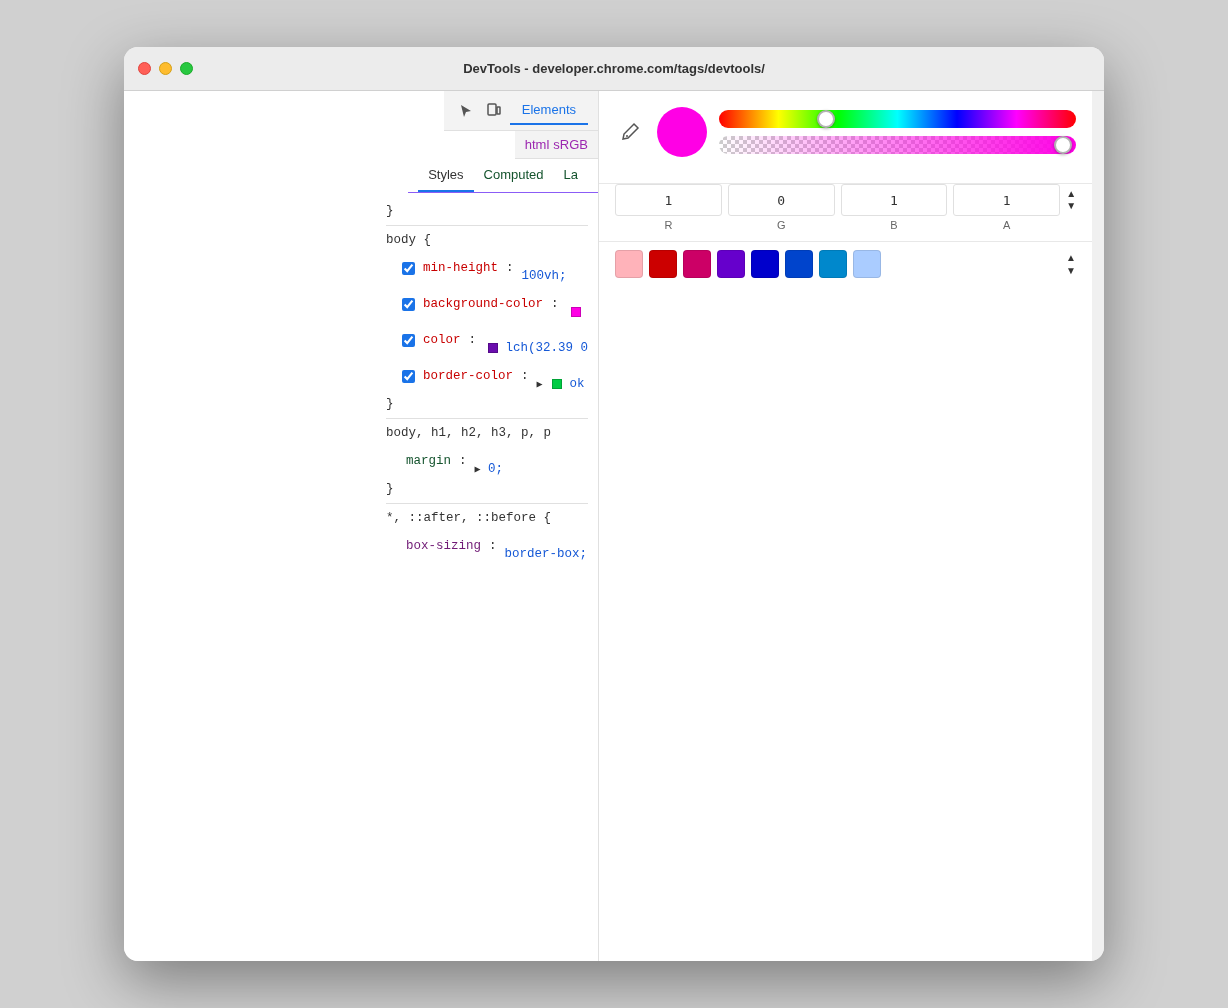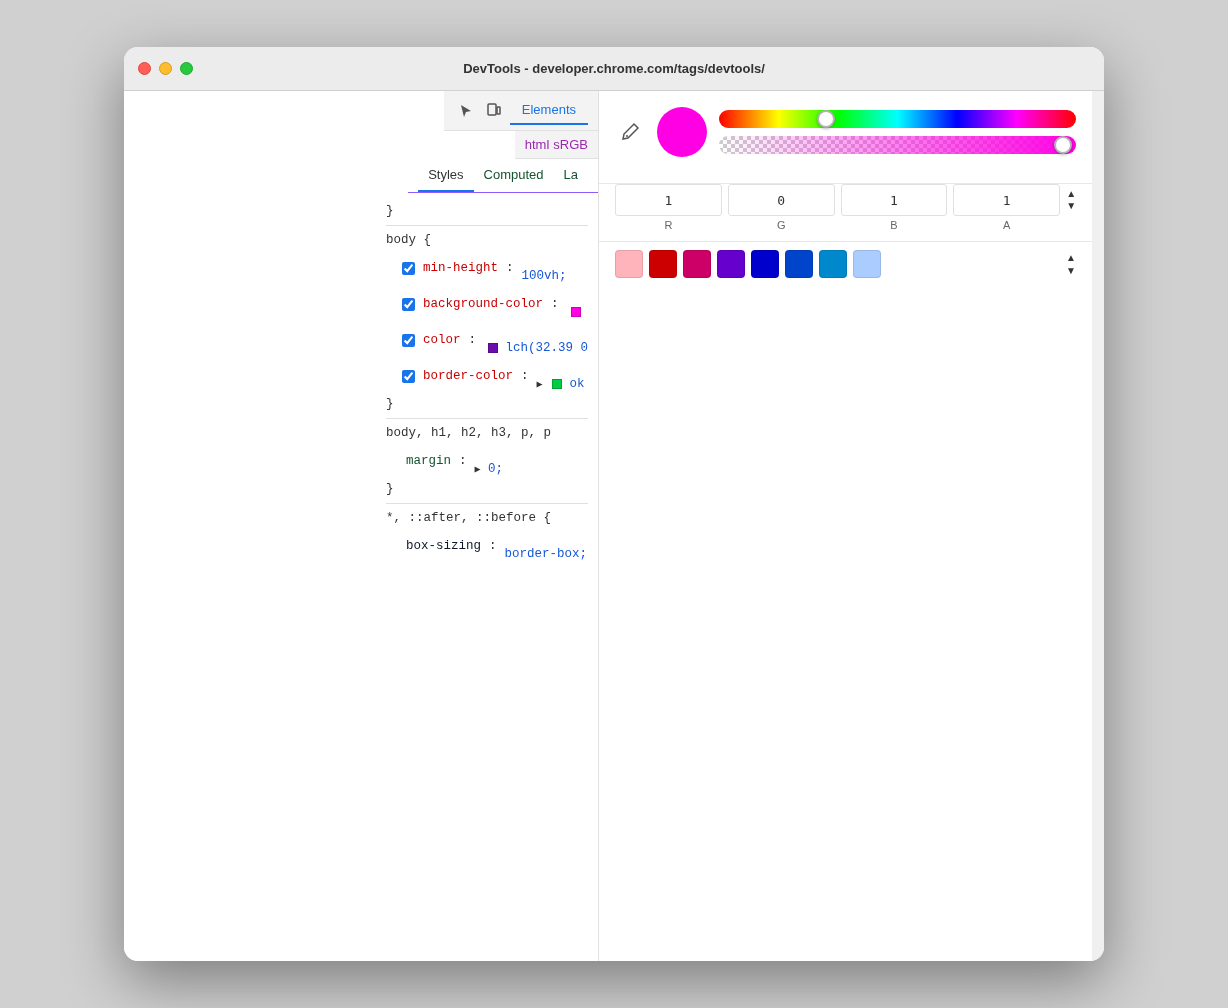--- a/index.html
+++ b/index.html
@@ -553,21 +553,21 @@
           <span class="css-brace">}</span>
         </div>
 
         <hr class="css-divider">
 
         <div>
           <span class="css-selector">*, ::after, ::before {</span>
         </div>
 
         <div class="css-rule css-indent">
-          <span class="css-property" style="color:#0f172a">box-sizing</span>
+          <span class="css-property" style="color:#701a75">box-sizing</span>
           <span class="css-brace">:</span>
           <span class="css-value"> border-box;</span>
         </div>
       </div>
     </div>
 
     <div class="right-panel">
 
 
       <div class="color-controls">

